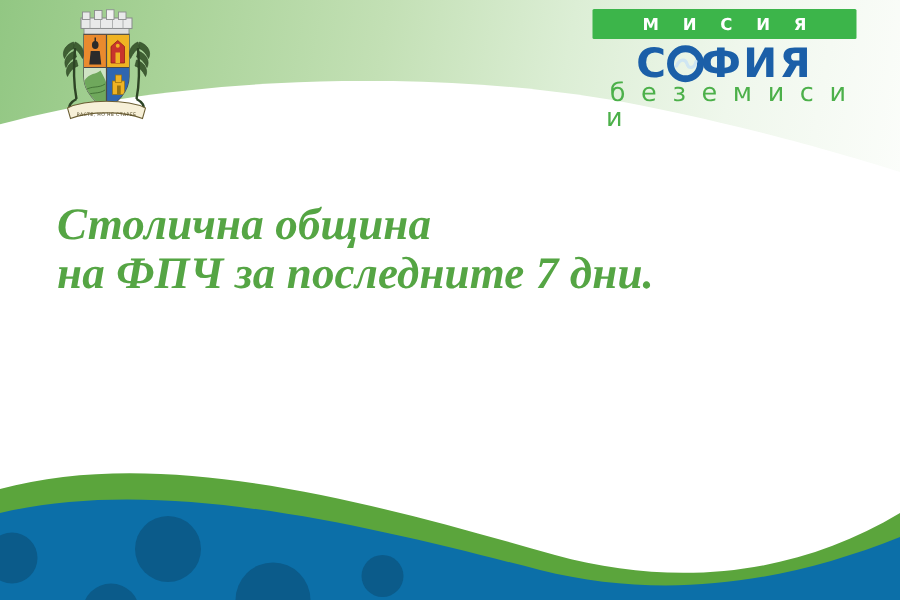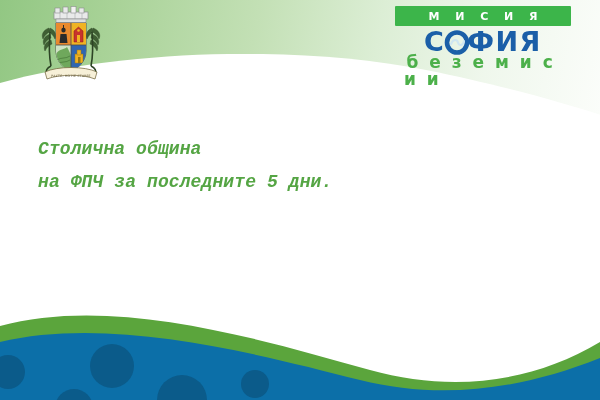--- a/index.html
+++ b/index.html
@@ -36,33 +36,33 @@
     text-indent:6px;
   }
   .logo-sofia{
     position:absolute;left:0;top:20px;width:188px;height:32px;
   }
   .logo-bez{
     position:absolute;left:0;top:52px;width:188px;height:26px;
     display:flex;align-items:center;justify-content:center;
   }
   .logo-bez span{
-    color:#4cb04a;font-size:17px;font-weight:bold;letter-spacing:2.5px;
+    color:#4cb04a;font-size:17px;font-weight:normal;letter-spacing:2.5px;
     font-family:"DejaVu Sans","Liberation Sans",sans-serif;line-height:1;
     text-indent:2.5px;
     margin-left:15px;
   }
   
   .headline{
     position:absolute;left:38px;top:133px;width:520px;
   }
   .headline-line{
     color:#55a544;
-    font-family:Liberation Mono, monospace;
-    font-size:18px;font-weight:bold;font-style:italic;
+    font-family:Liberation Serif, serif;
+    font-size:30px;font-weight:bold;font-style:italic;
     line-height:33px;letter-spacing:0.1px;white-space:nowrap;
   }
   
   .footer-waves{
     position:absolute;left:0;bottom:0;width:600px;height:120px;overflow:hidden;
   }
   .footer-waves svg{display:block;}
 </style>
 </head>
 <body>
@@ -157,21 +157,21 @@
       <path d="M62,18 C64,13 68,13 69,16.5 C70,20 74,20 75,15" fill="none" stroke="#cfe6f2" stroke-width="2.1" stroke-linecap="round"></path>
     </svg>
 
     <div class="logo-bez">
       <span>б е з  е м и с и и</span>
     </div>
   </div>
 
   <div class="headline">
     <div class="headline-line">Столична община</div>
-    <div class="headline-line">на ФПЧ за последните 5 дни.</div>
+    <div class="headline-line">на ФПЧ за последните 7 дни.</div>
   </div>
 
   <div class="footer-waves">
     <svg width="600" height="120" viewBox="0 0 600 120" preserveAspectRatio="none">
       <defs>
         <clipPath id="blueclip">
           <path d="M0,62 C110,36 250,72 360,100 C440,120 520,110 600,78 L600,120 L0,120 Z"></path>
         </clipPath>
       </defs>
 

